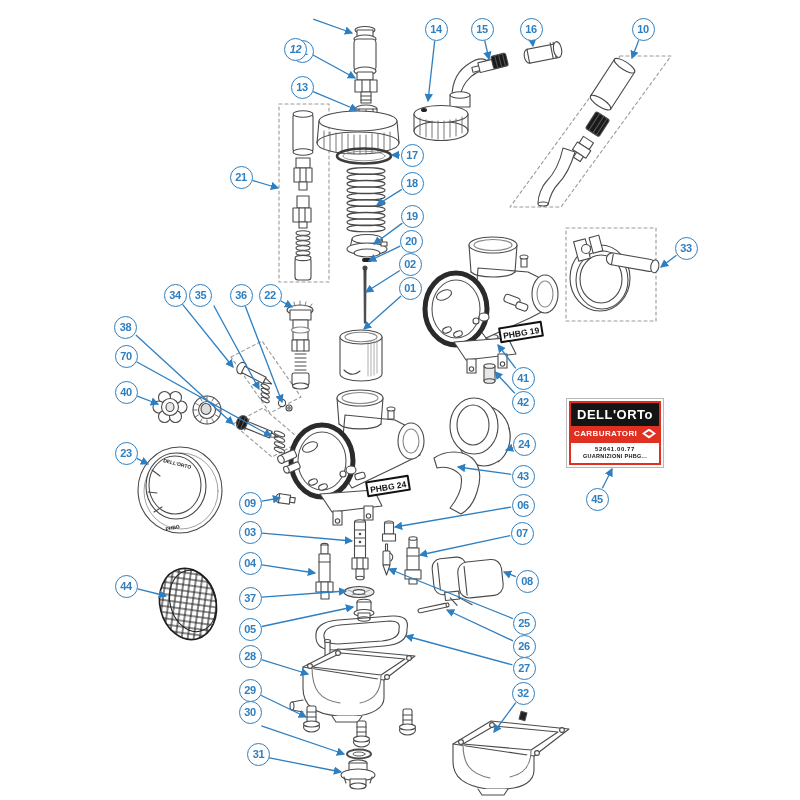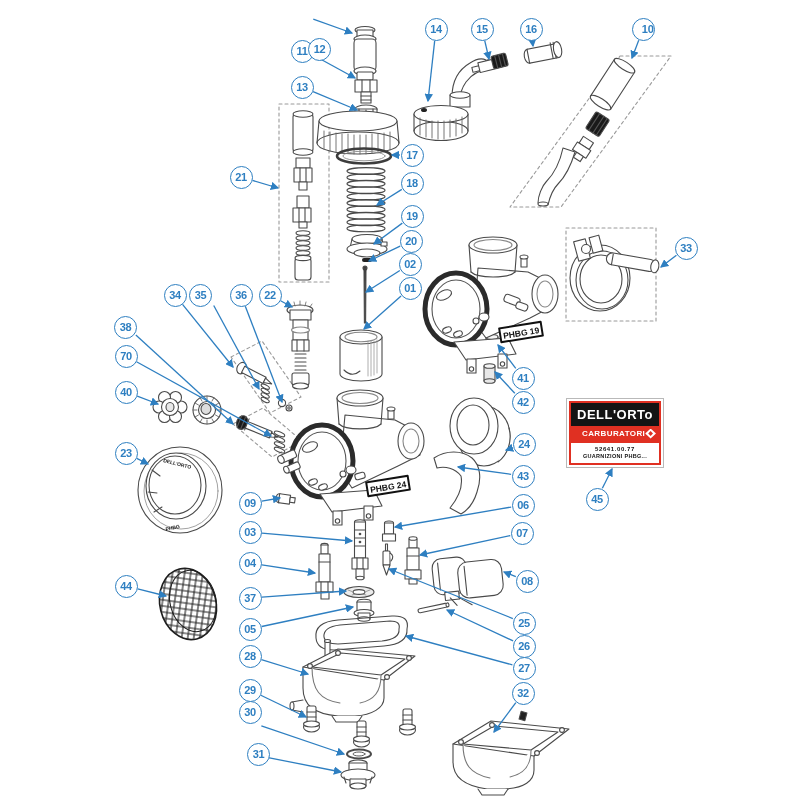--- a/index.html
+++ b/index.html
@@ -11,21 +11,21 @@
   .co{position:absolute;width:23px;height:23px;box-sizing:border-box;
       border:1.7px solid var(--accent);border-radius:50%;background:#fff;
       color:var(--accent);font:bold 11px/20px "Liberation Sans",sans-serif;
       text-align:center;letter-spacing:-0.3px;z-index:5;}
   #label45{position:absolute;left:566px;top:398px;width:98px;height:70px;
       background:#fff;border:1px solid #b9b9b9;padding:2px;box-sizing:border-box;z-index:4;}
   .lab-in{background:#e03022;width:100%;height:100%;box-sizing:border-box;
       padding:2px;display:flex;flex-direction:column;}
   .lab-black{background:#141414;flex:0 0 23px;display:flex;align-items:center;justify-content:center;}
   .lab-brand{color:#fff;font-weight:bold;font-size:13px;letter-spacing:0.5px;transform:scaleY(1.05);}
-  .lab-mid{flex:0 0 15px;display:flex;align-items:center;justify-content:flex-start;padding:0 3px;margin-left:8px;}
+  .lab-mid{flex:0 0 15px;display:flex;align-items:center;justify-content:space-between;padding:0 3px;}
   .lab-carb{color:#fff;font-weight:bold;font-size:8px;letter-spacing:0.4px;}
   .lab-diamond{position:relative;width:14px;height:10px;background:#fff;
       clip-path:polygon(50% 0,100% 50%,50% 100%,0 50%);}
   .lab-diamond i{position:absolute;left:3px;top:2.5px;right:3px;bottom:2.5px;background:#e03022;
       clip-path:polygon(50% 0,100% 50%,50% 100%,0 50%);}
   .lab-box{background:#fff;flex:1;margin-top:2px;text-align:center;padding-top:3px;color:#111;}
   .lab-pn{font-weight:bold;font-size:6px;letter-spacing:0.6px;}
   .lab-desc{font-weight:bold;font-size:5.5px;letter-spacing:0.3px;margin-top:1px;}
 </style>
 </head>
@@ -571,23 +571,23 @@
 <div id="callouts">
       <div class="co" style="left: 398.5px; top: 276.5px;">01</div>
       <div class="co" style="left: 398.5px; top: 252.5px;">02</div>
       <div class="co" style="left: 238.5px; top: 520.5px;">03</div>
       <div class="co" style="left: 238.5px; top: 551.5px;">04</div>
       <div class="co" style="left: 238.5px; top: 617.5px;">05</div>
       <div class="co" style="left: 511.5px; top: 493.5px;">06</div>
       <div class="co" style="left: 510.5px; top: 521.5px;">07</div>
       <div class="co" style="left: 515.5px; top: 569.5px;">08</div>
       <div class="co" style="left: 238.5px; top: 491.5px;">09</div>
-      <div class="co" style="left: 631.5px; top: 17.5px; text-align: right;">10</div>
+      <div class="co" style="left: 631.5px; top: 17.5px;">10</div>
       <div class="co" style="left: 290.5px; top: 3.5px; margin-top: 36px;">11</div>
-      <div class="co" style="left: 308px; top: 37.5px;">12</div>
+      <div class="co" style="left: 284px; top: 37.5px; font-style: italic;">12</div>
       <div class="co" style="left: 290.5px; top: 75.5px;">13</div>
       <div class="co" style="left: 424.5px; top: 17.5px;">14</div>
       <div class="co" style="left: 470.5px; top: 17.5px;">15</div>
       <div class="co" style="left: 519.5px; top: 17.5px;">16</div>
       <div class="co" style="left: 400.5px; top: 143.5px;">17</div>
       <div class="co" style="left: 400.5px; top: 171.5px;">18</div>
       <div class="co" style="left: 400.5px; top: 204.5px;">19</div>
       <div class="co" style="left: 399.5px; top: 229.5px;">20</div>
       <div class="co" style="left: 229.5px; top: 165.5px;">21</div>
       <div class="co" style="left: 258.5px; top: 283.5px;">22</div>

